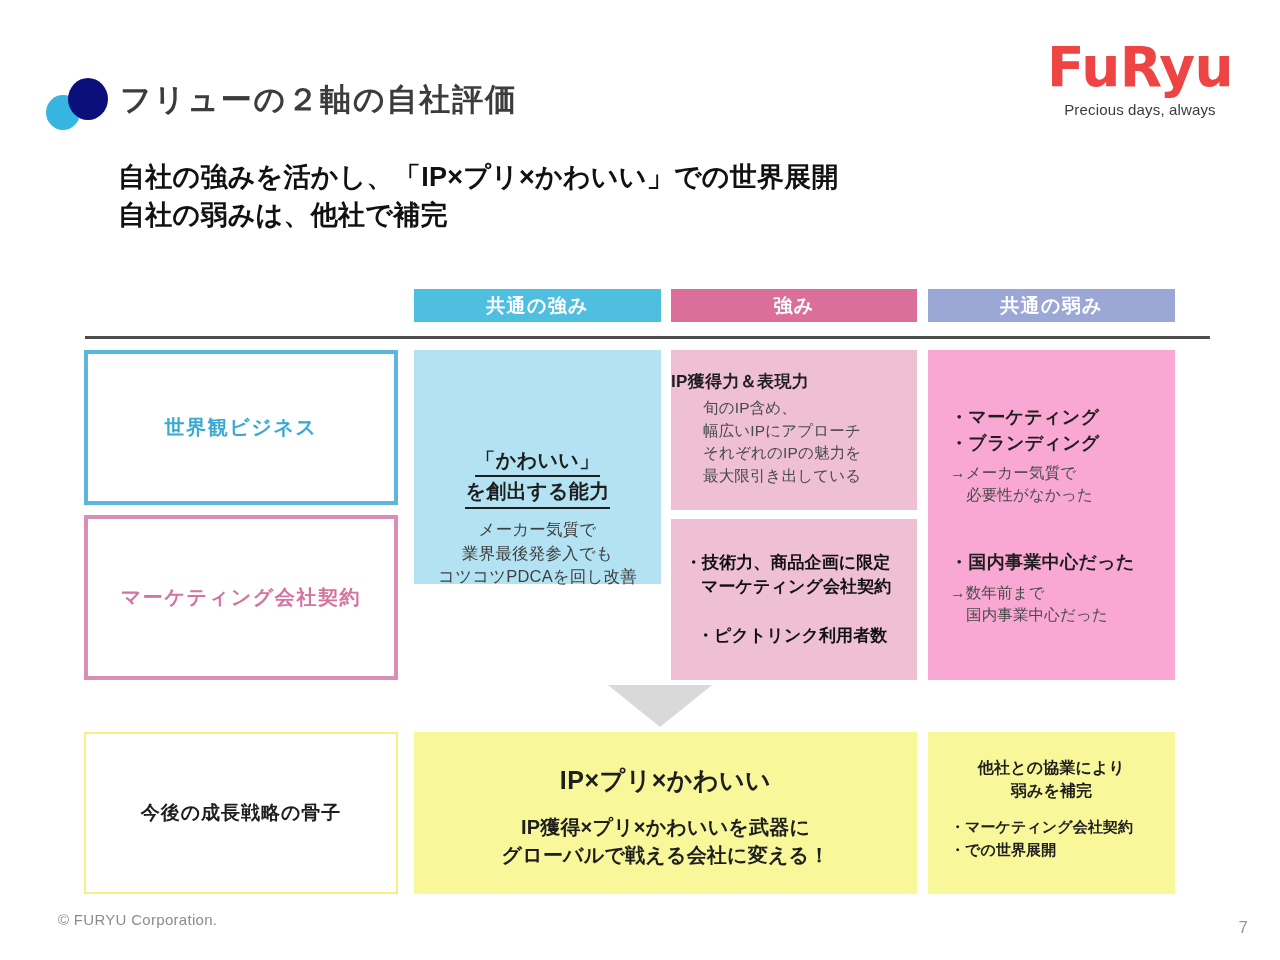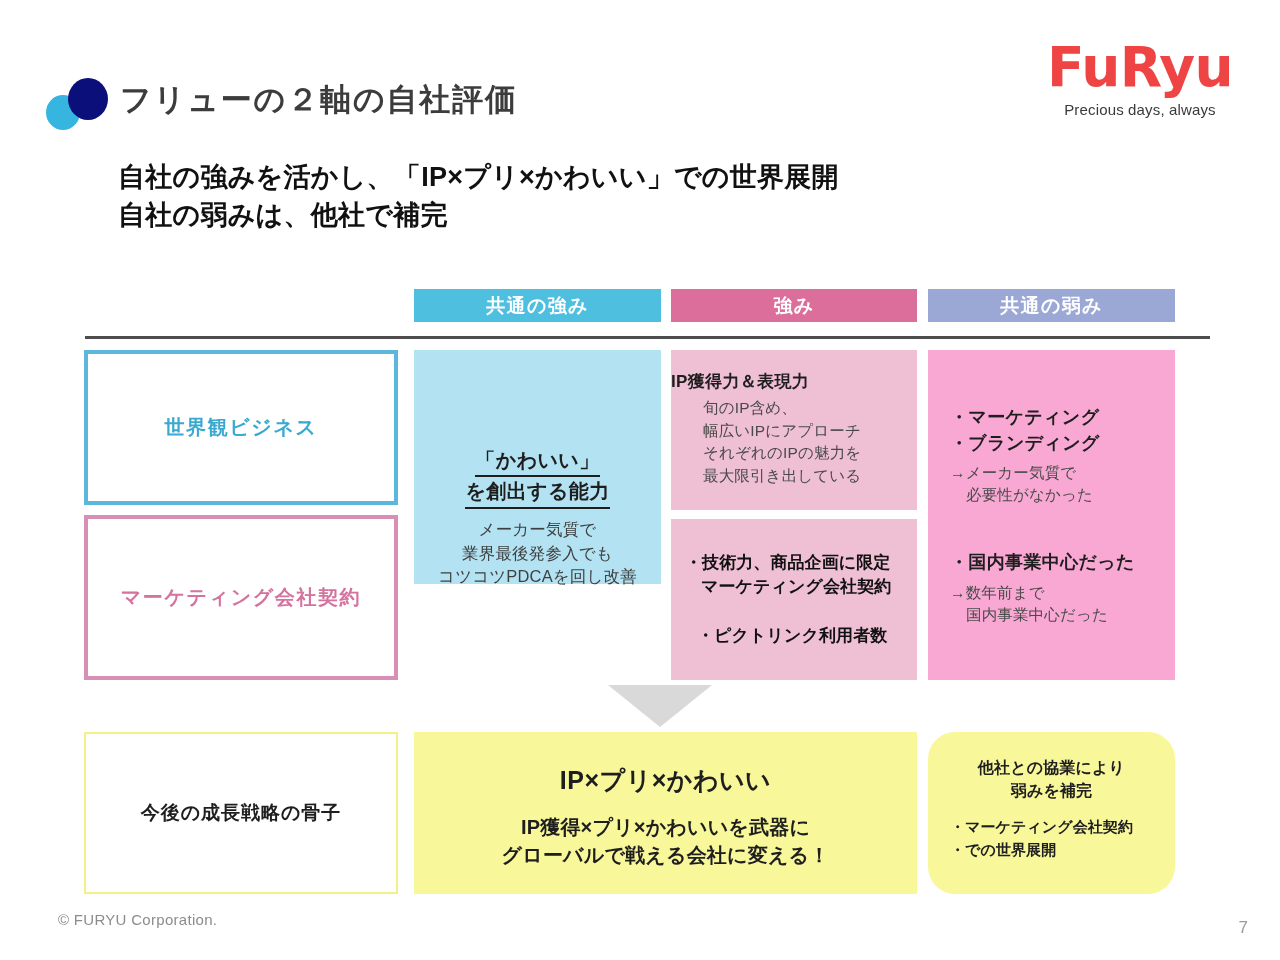--- a/index.html
+++ b/index.html
@@ -146,21 +146,21 @@
     padding-top:32px;font-size:25px;font-weight:bold;color:#1e1e1e;
     letter-spacing:.02em;
   }
   .strategy-body{
     margin-top:16px;font-size:20px;font-weight:bold;color:#1e1e1e;
     line-height:1.42;letter-spacing:.01em;
   }
 
   #partnerbox{
     position:absolute;left:928px;top:732px;width:247px;height:162px;
-    background:#f8f79a;box-sizing:border-box;border-radius:27px;
+    background:#f8f79a;box-sizing:border-box;
   }
   .partner-head{
     padding-top:24px;text-align:center;font-size:16px;font-weight:bold;
     color:#1e1e1e;line-height:1.45;letter-spacing:.01em;
   }
   .partner-body{
     margin-top:14px;padding-left:22px;font-size:15px;font-weight:bold;
     color:#1e1e1e;line-height:1.5;letter-spacing:.005em;
   }
 

